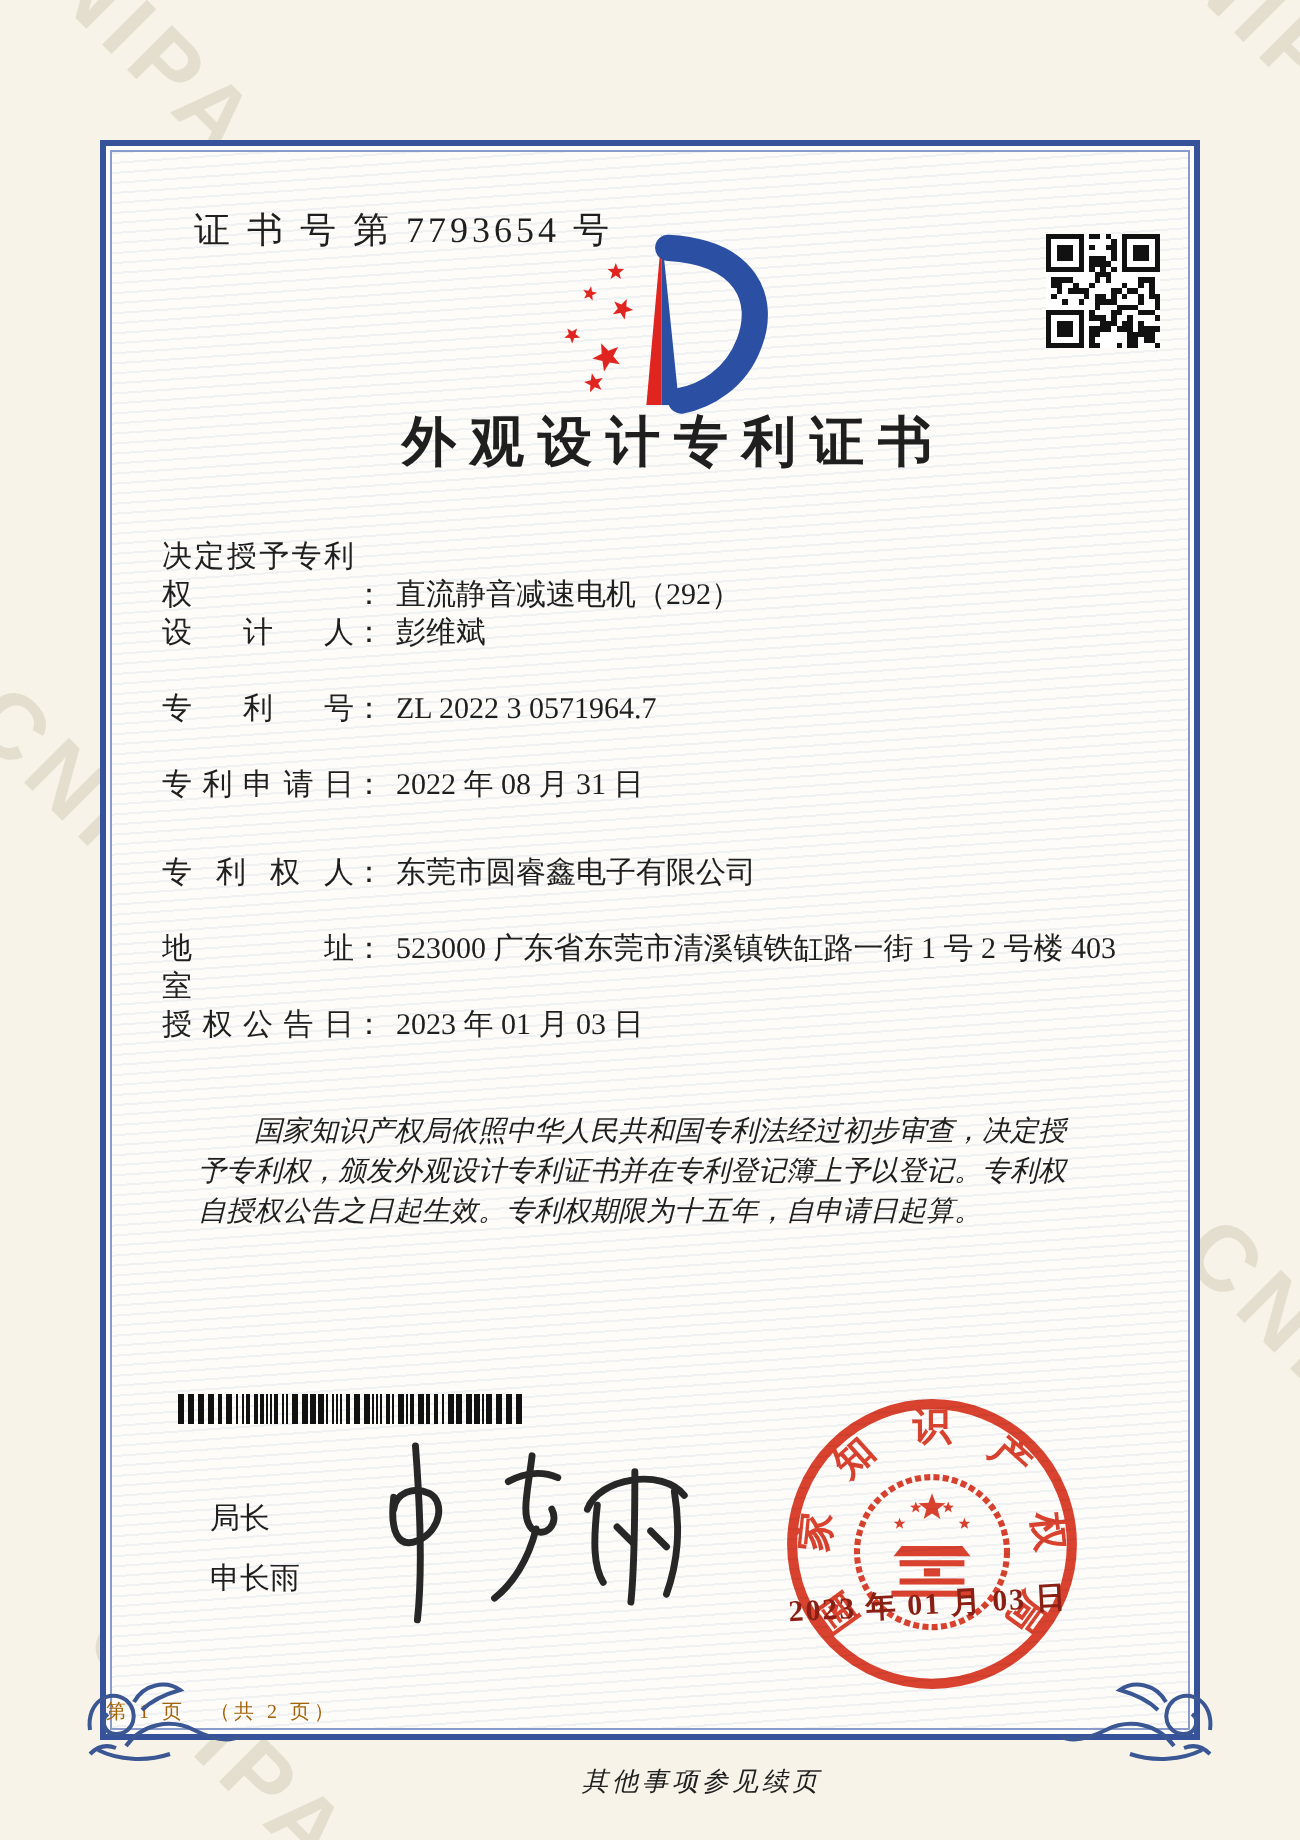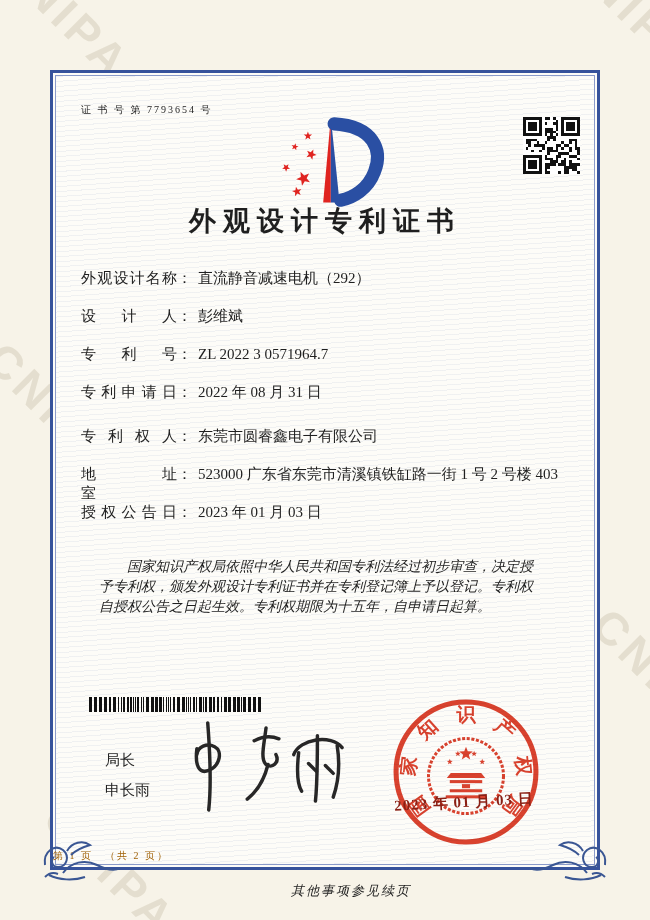--- a/index.html
+++ b/index.html
@@ -25,27 +25,27 @@
   }
   .frame-inner{
     position:absolute;inset:2px;
     border:1px solid #8a9ac9;
     background:
       repeating-linear-gradient(176deg,
         rgba(120,140,185,0.10) 0px, rgba(120,140,185,0.10) 1px,
         transparent 1px, transparent 5px);
   }
   .certno{
-    position:absolute;left:28px;top:30px;
-    font-size:10px;letter-spacing:2px;
+    position:absolute;left:44px;top:30px;
+    font-size:18px;letter-spacing:2px;
   }
   .logo{position:absolute;left:218px;top:40px;width:124px;height:96px;}
   .qr{position:absolute;left:470px;top:44px;width:57px;height:57px;}
   .title{
-    position:absolute;left:0;top:130px;width:100%;
+    position:absolute;left:12px;top:130px;width:100%;
     text-align:center;font-size:27px;font-weight:700;letter-spacing:7px;
   }
   .fields{position:absolute;left:28px;top:196px;width:486px;font-size:15px;}
   .frow{position:relative;height:38px;}
   .frow.gap{height:44px;}
   .flabel{
     display:inline-block;width:96px;
     text-align:justify;text-align-last:justify;
   }
   .fcolon{display:inline-block;margin-right:6px;}
@@ -235,21 +235,21 @@
       <rect x="13" y="20" width="1" height="1" fill="#111"></rect>
       <rect x="15" y="20" width="1" height="1" fill="#111"></rect>
       <rect x="16" y="20" width="1" height="1" fill="#111"></rect>
       <rect x="20" y="20" width="1" height="1" fill="#111"></rect>
     </svg>
 
   <div class="title">外观设计专利证书</div>
 
   <div class="fields">
     <div class="frow">
-      <span class="flabel">外观设计名称</span><span class="fcolon">：</span><span>直流静音减速电机（292）</span>
+      <span class="flabel">决定授予专利权</span><span class="fcolon">：</span><span>直流静音减速电机（292）</span>
     </div>
     <div class="frow">
       <span class="flabel">设计人</span><span class="fcolon">：</span><span>彭维斌</span>
     </div>
     <div class="frow">
       <span class="flabel">专利号</span><span class="fcolon">：</span><span>ZL 2022 3 0571964.7</span>
     </div>
     <div class="frow gap">
       <span class="flabel">专利申请日</span><span class="fcolon">：</span><span>2022 年 08 月 31 日</span>
     </div>

